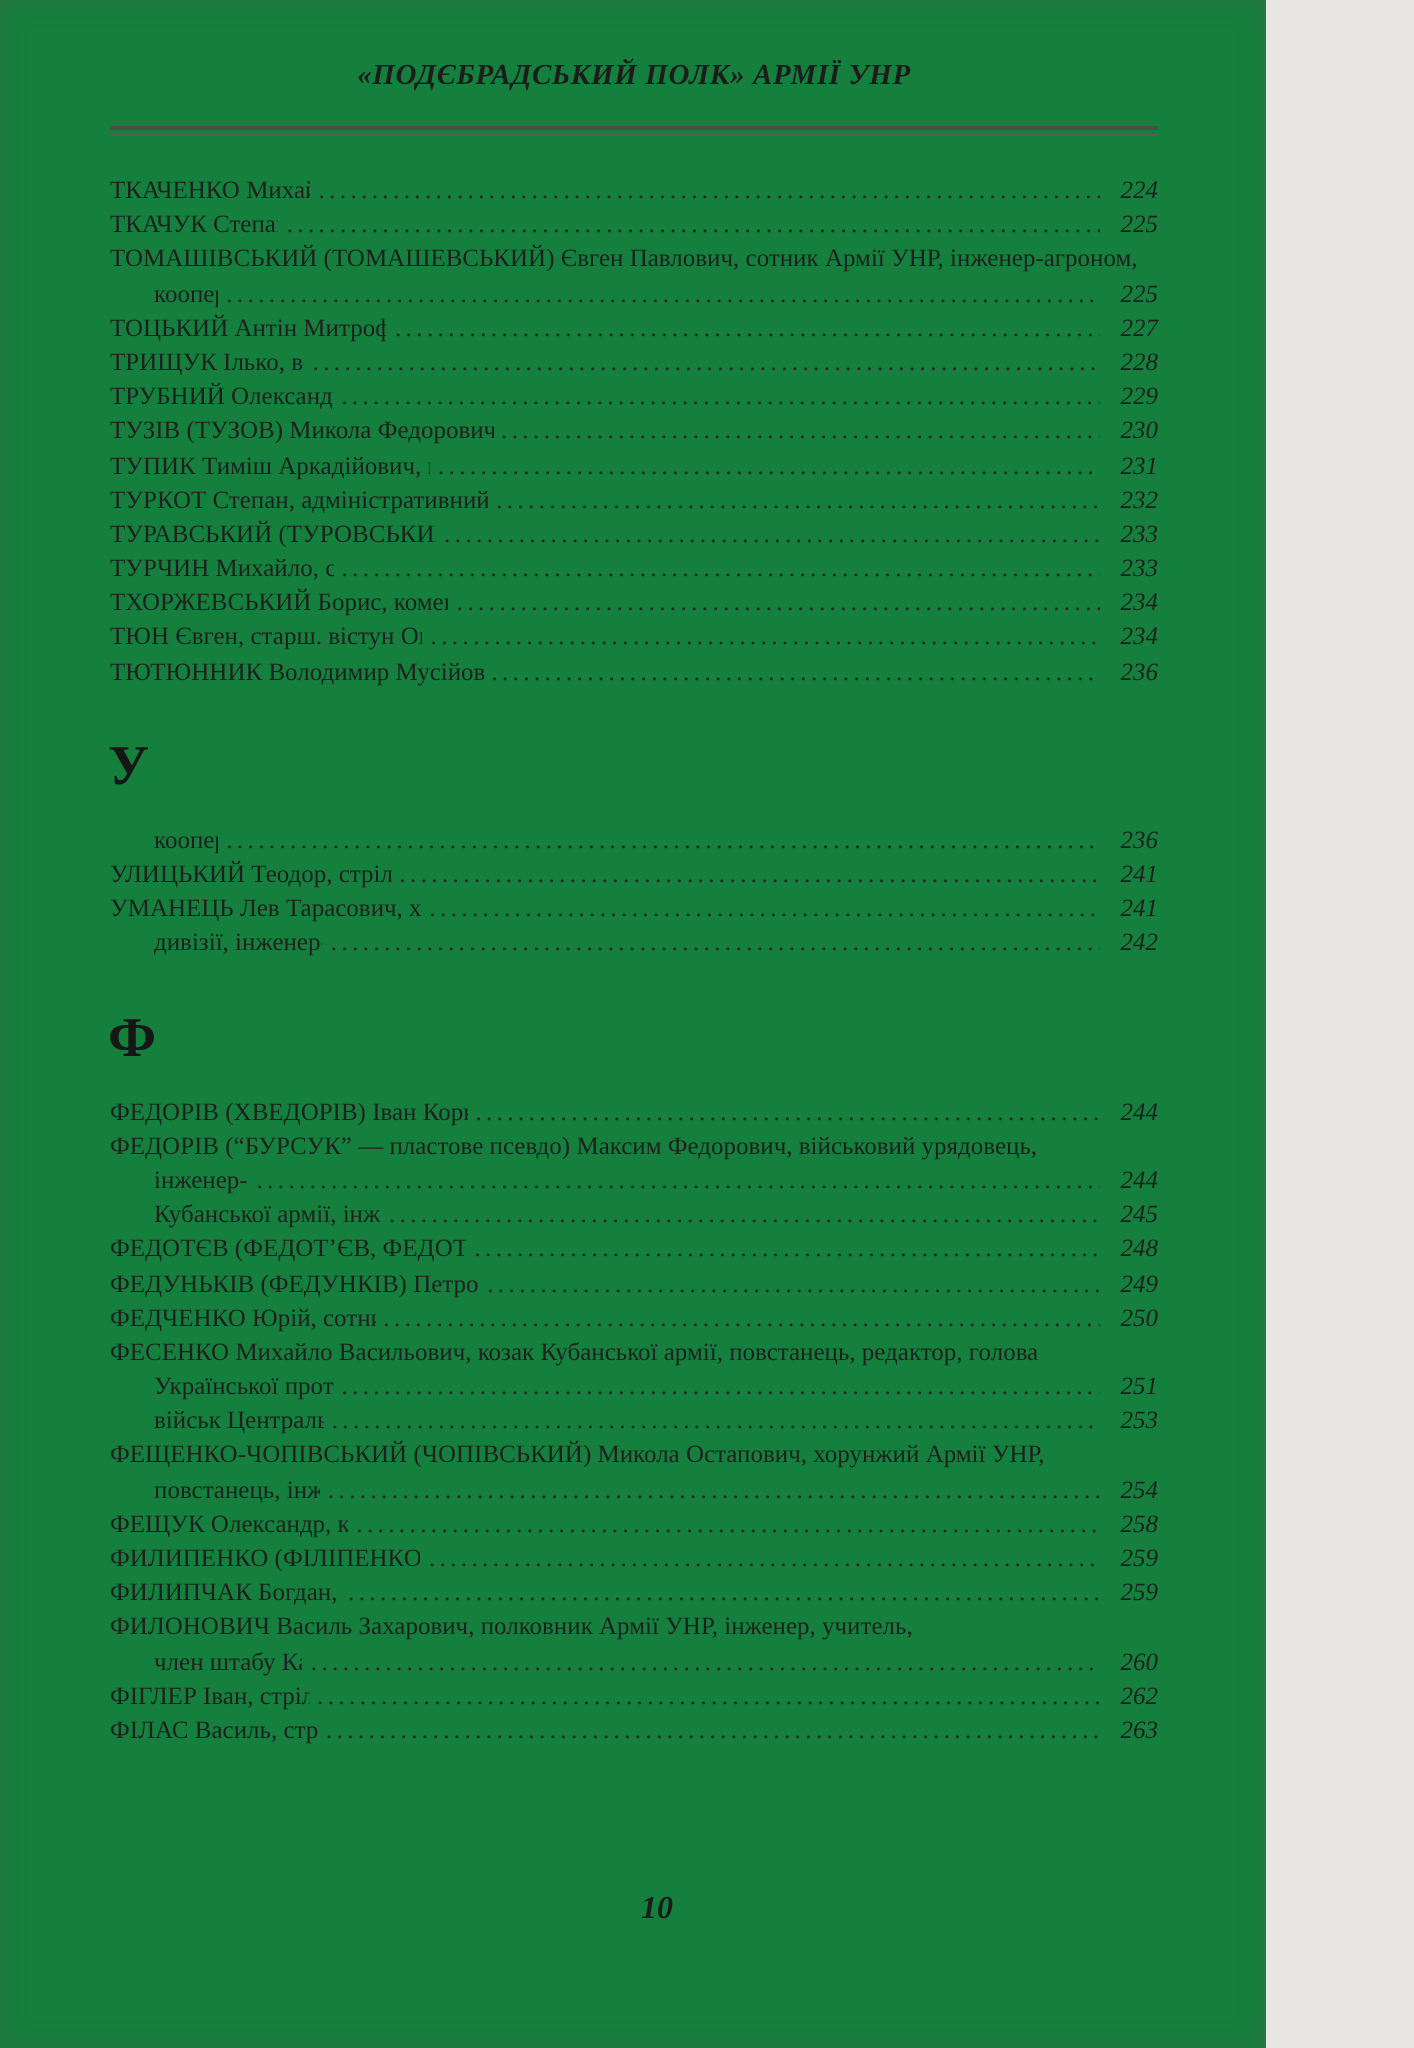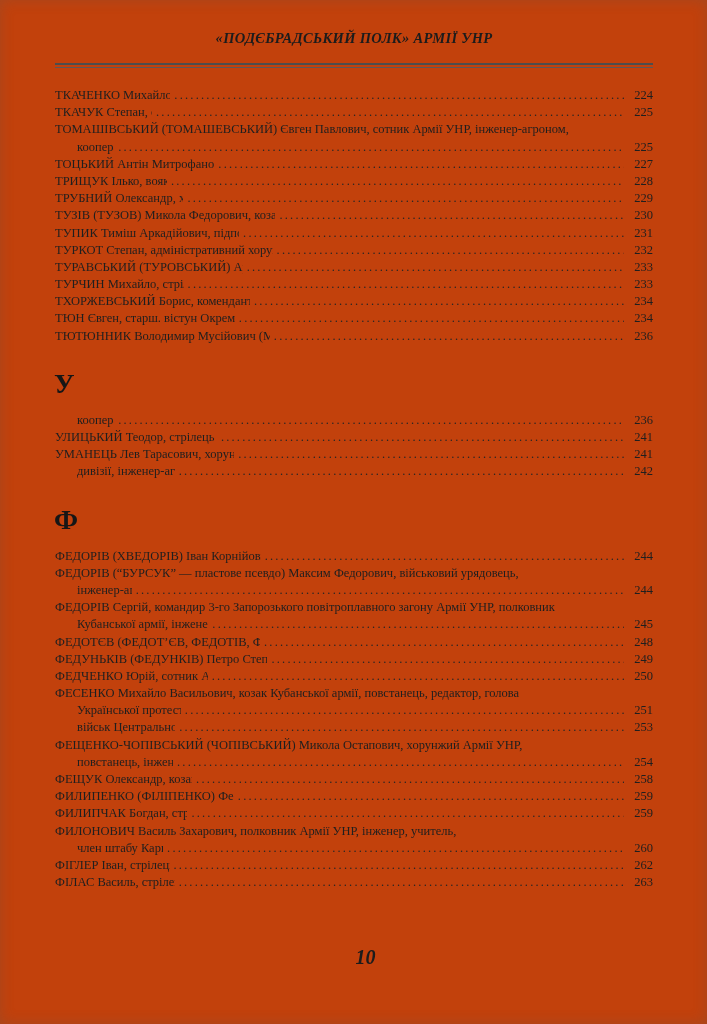--- a/index.html
+++ b/index.html
@@ -5,23 +5,23 @@
   * { margin: 0; padding: 0; box-sizing: border-box; }
   html, body { width: 707px; height: 1024px; }
   body {
     background: #e8e7e4;
     font-family: "Liberation Serif", serif;
     color: #1f1f1f;
     overflow: hidden;
   }
   .page {
     position: relative;
-    width: 707px;
+    width: 633px;
     height: 1024px;
-    background: #c2410c;
+    background: #15803d;
     box-shadow: inset 0 0 14px rgba(90, 90, 85, 0.28);
     overflow: hidden;
   }
   .content {
     padding: 28px 54px 0 55px;
   }
   .title {
     text-align: center;
     font-weight: bold;
     font-style: italic;
@@ -69,30 +69,31 @@
     color: #262626;
   }
   .leader::after {
     content: "........................................................................................................................................................";
     letter-spacing: 2.2px;
   }
   .pagenum {
     flex: 0 0 auto;
     min-width: 26px;
     text-align: right;
+    font-style: italic;
   }
   .page-footer {
     position: absolute;
     top: 946px;
     left: 0;
     right: 0;
     text-align: center;
     font-weight: bold;
     font-style: italic;
-    font-size: 20px;
+    font-size: 16px;
     color: #1c1c1c;
     margin-left: 24px;
   }
 </style>
 </head>
 <body>
 
 <div class="page">
   <div class="content">
     <header>
@@ -242,23 +243,20 @@
           <div class="entry-line">
             <span class="entry-text">ФЕДОРІВ (“БУРСУК” — пластове псевдо) Максим Федорович, військовий урядовець,</span>
           </div>
           <div class="entry-line cont last">
             <span class="entry-text">інженер-агроном</span>
             <span class="leader"></span>
             <span class="pagenum">244</span>
           </div>
         </div>
         <div class="entry">
-          <div class="entry-line">
-            <span class="entry-text">ФЕДОРІВ Сергій, командир 3-го Запорозького повітроплавного загону Армії УНР, полковник</span>
-          </div>
           <div class="entry-line cont last">
             <span class="entry-text">Кубанської армії, інженер-економіст, кооператор</span>
             <span class="leader"></span>
             <span class="pagenum">245</span>
           </div>
         </div>
         <div class="entry">
           <div class="entry-line last">
             <span class="entry-text">ФЕДОТЄВ (ФЕДОТ’ЄВ, ФЕДОТІВ, ФЕДОТІЄВ) Петро, хорунжий 3-ї Залізної дивізії</span>
             <span class="leader"></span>

